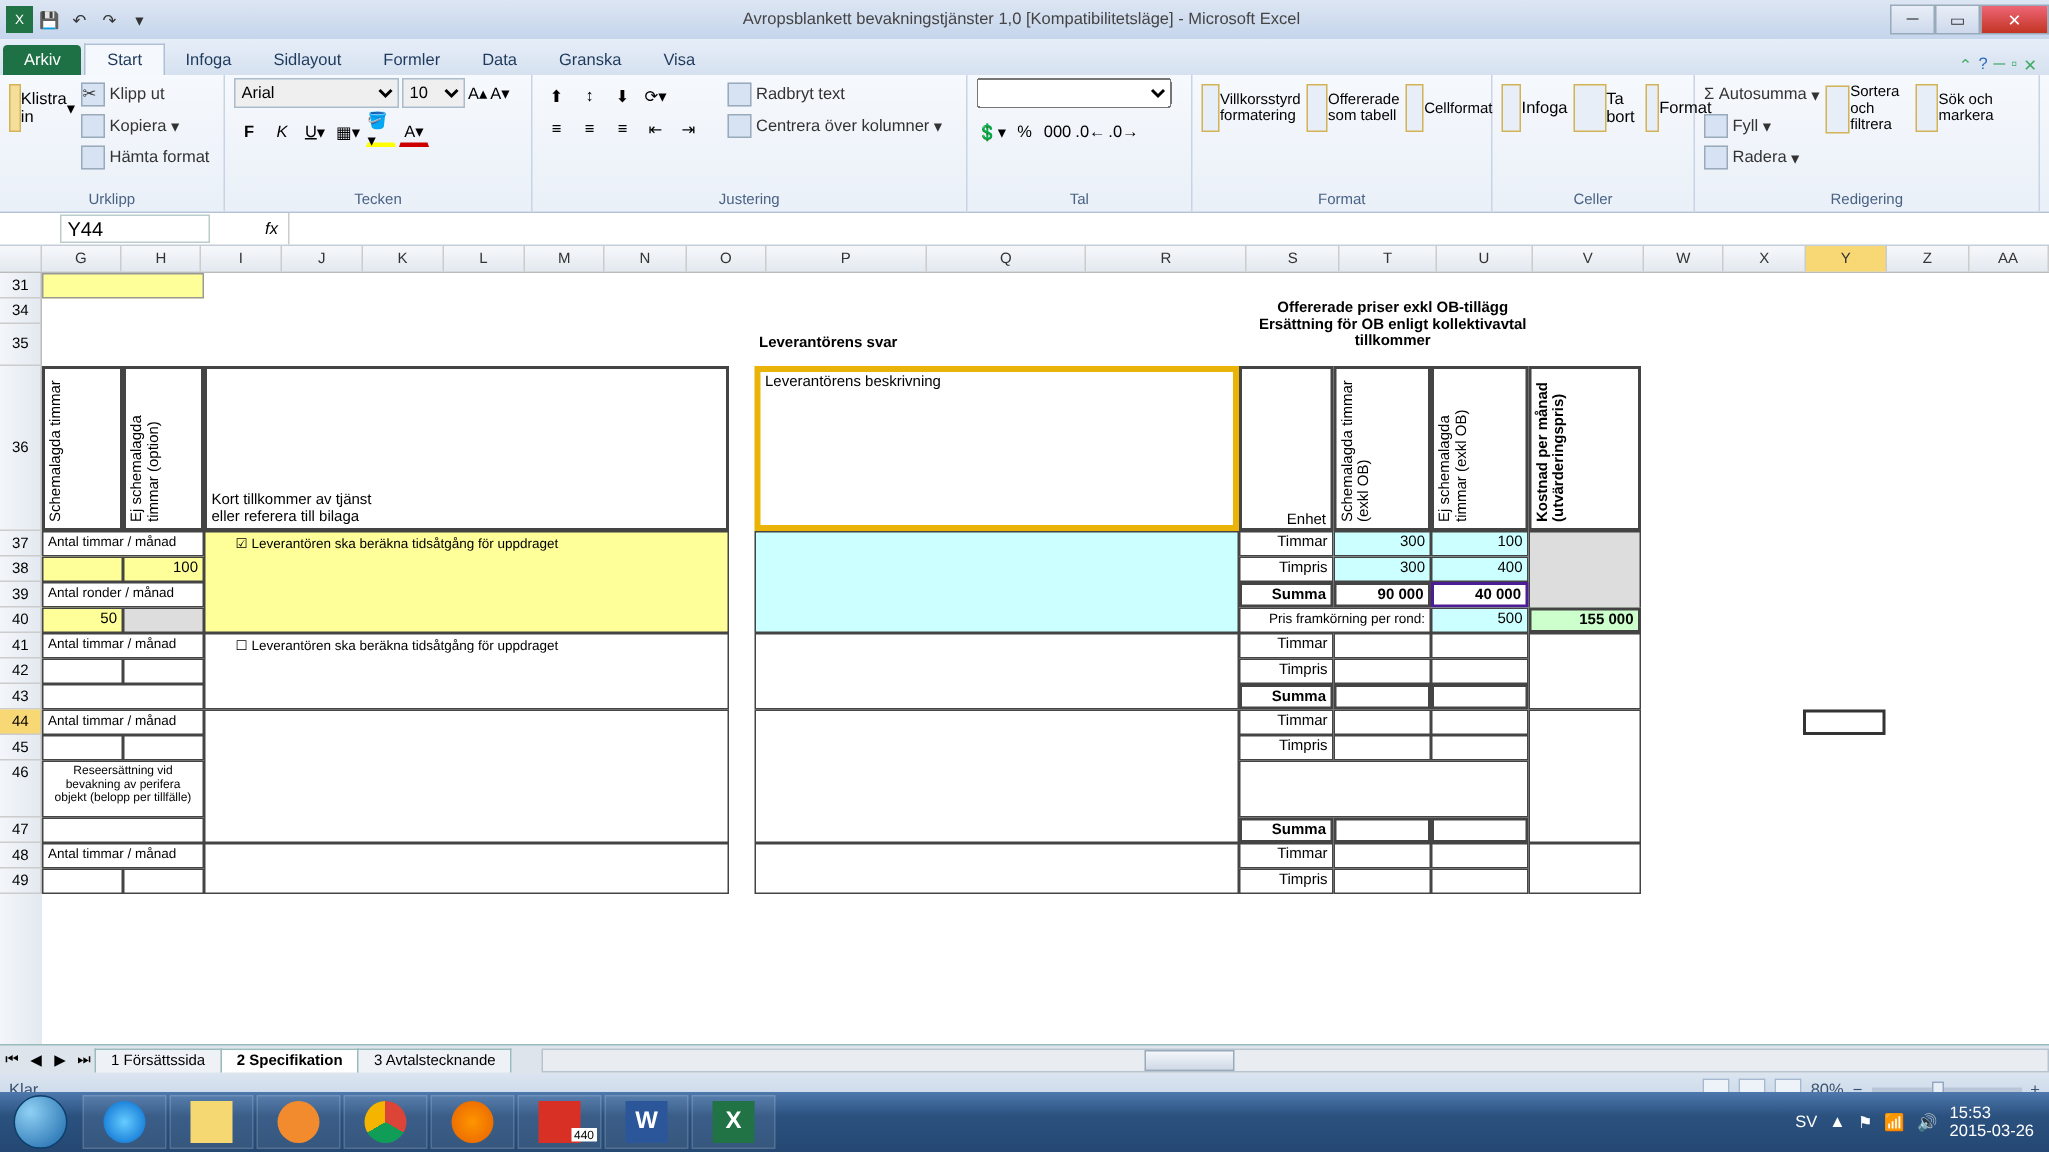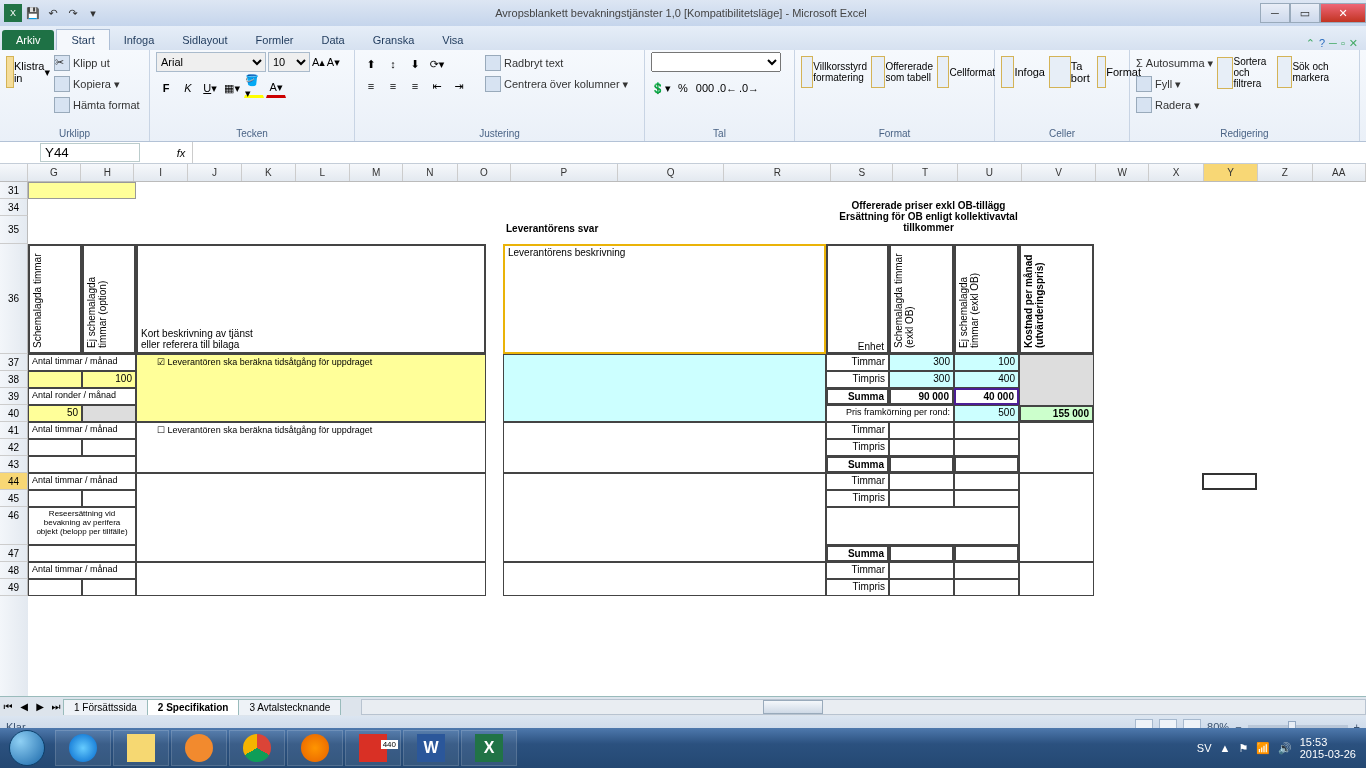--- a/index.html
+++ b/index.html
@@ -324,24 +324,24 @@
 
       <div class="cell" style="left:0;top:0;width:108px;height:17px;background:#ffff99;border:1px solid #999;"></div>
 
       <div class="cell" style="left:798px;top:17px;width:205px;height:12px;text-align:center;font-weight:bold;border:none;">Offererade priser exkl OB-tillägg</div>
       <div class="cell" style="left:798px;top:28px;width:205px;height:34px;text-align:center;font-weight:bold;border:none;">Ersättning för OB enligt kollektivavtal tillkommer</div>
       <div class="cell" style="left:475px;top:40px;width:200px;height:20px;font-weight:bold;border:none;">Leverantörens svar</div>
 
       <div class="cell" style="left:0;top:62px;width:54px;height:110px;border:2px solid #444;writing-mode:vertical-rl;transform:rotate(180deg);text-align:left;padding:4px 2px;">Schemalagda timmar</div>
       <div class="cell" style="left:54px;top:62px;width:54px;height:110px;border:2px solid #444;writing-mode:vertical-rl;transform:rotate(180deg);text-align:left;padding:4px 2px;">Ej schemalagda timmar (option)</div>
       <div class="cell" style="left:108px;top:62px;width:350px;height:110px;border:2px solid #444;padding-top:82px;">
-        <div>Kort beskrivning av tjänst</div>
+        <div>Kort tillkommer av tjänst</div>
         <div>eller referera till bilaga</div>
       </div>
-      <div class="cell" style="left:475px;top:62px;width:323px;height:110px;border:2px solid #eab308;">Leverantörens beskrivning</div>
+      <div class="cell" style="left:475px;top:62px;width:323px;height:110px;border:4px solid #eab308;">Leverantörens beskrivning</div>
       <div class="cell" style="left:798px;top:62px;width:63px;height:110px;border:2px solid #444;text-align:right;padding-top:95px;">Enhet</div>
       <div class="cell" style="left:861px;top:62px;width:65px;height:110px;border:2px solid #444;writing-mode:vertical-rl;transform:rotate(180deg);text-align:left;padding:4px 2px;">Schemalagda timmar (exkl OB)</div>
       <div class="cell" style="left:926px;top:62px;width:65px;height:110px;border:2px solid #444;writing-mode:vertical-rl;transform:rotate(180deg);text-align:left;padding:4px 2px;">Ej schemalagda timmar (exkl OB)</div>
       <div class="cell" style="left:991px;top:62px;width:75px;height:110px;border:2px solid #444;writing-mode:vertical-rl;transform:rotate(180deg);text-align:left;padding:4px 2px;font-weight:bold;">Kostnad per månad (utvärderingspris)</div>
 
       <div class="cell" style="left:0;top:172px;width:108px;height:17px;border:1px solid #444;font-size:9px;">Antal timmar / månad</div>
       <div class="cell" style="left:108px;top:172px;width:350px;height:68px;background:#ffff99;border:1px solid #444;font-size:9px;padding:2px 20px;">
         <span>☑</span> <span>Leverantören ska beräkna tidsåtgång för uppdraget</span>
       </div>
       <div class="cell" style="left:475px;top:172px;width:323px;height:68px;background:#ccffff;border:1px solid #444;"></div>
@@ -467,21 +467,21 @@
       <div class="ico" style="background:#f28a2e;border-radius:50%;"></div>
     </div>
   <div class="tbtn">
       <div class="ico" style="background:conic-gradient(#db4437 0 120deg,#0f9d58 120deg 240deg,#f4b400 240deg 360deg);border-radius:50%;"></div>
     </div>
   <div class="tbtn">
       <div class="ico" style="background:radial-gradient(#ff9500,#e66000);border-radius:50%;"></div>
     </div>
   <div class="tbtn" style="position:relative;">
       <div class="ico" style="background:#d93025;"></div>
-      <span style="position:absolute;bottom:16px;right:2px;background:#fff;color:#000;font-size:8px;padding:0 2px;">440</span>
+      <span style="position:absolute;bottom:4px;right:2px;background:#fff;color:#000;font-size:8px;padding:0 2px;">440</span>
     </div>
   <div class="tbtn">
       <div class="ico" style="background:#2b579a;color:#fff;text-align:center;line-height:28px;font-weight:bold;">W</div>
     </div>
   <div class="tbtn">
       <div class="ico" style="background:#217346;color:#fff;text-align:center;line-height:28px;font-weight:bold;">X</div>
     </div>
   <div class="tray">
     <span>SV</span>
     <span>▲</span>

